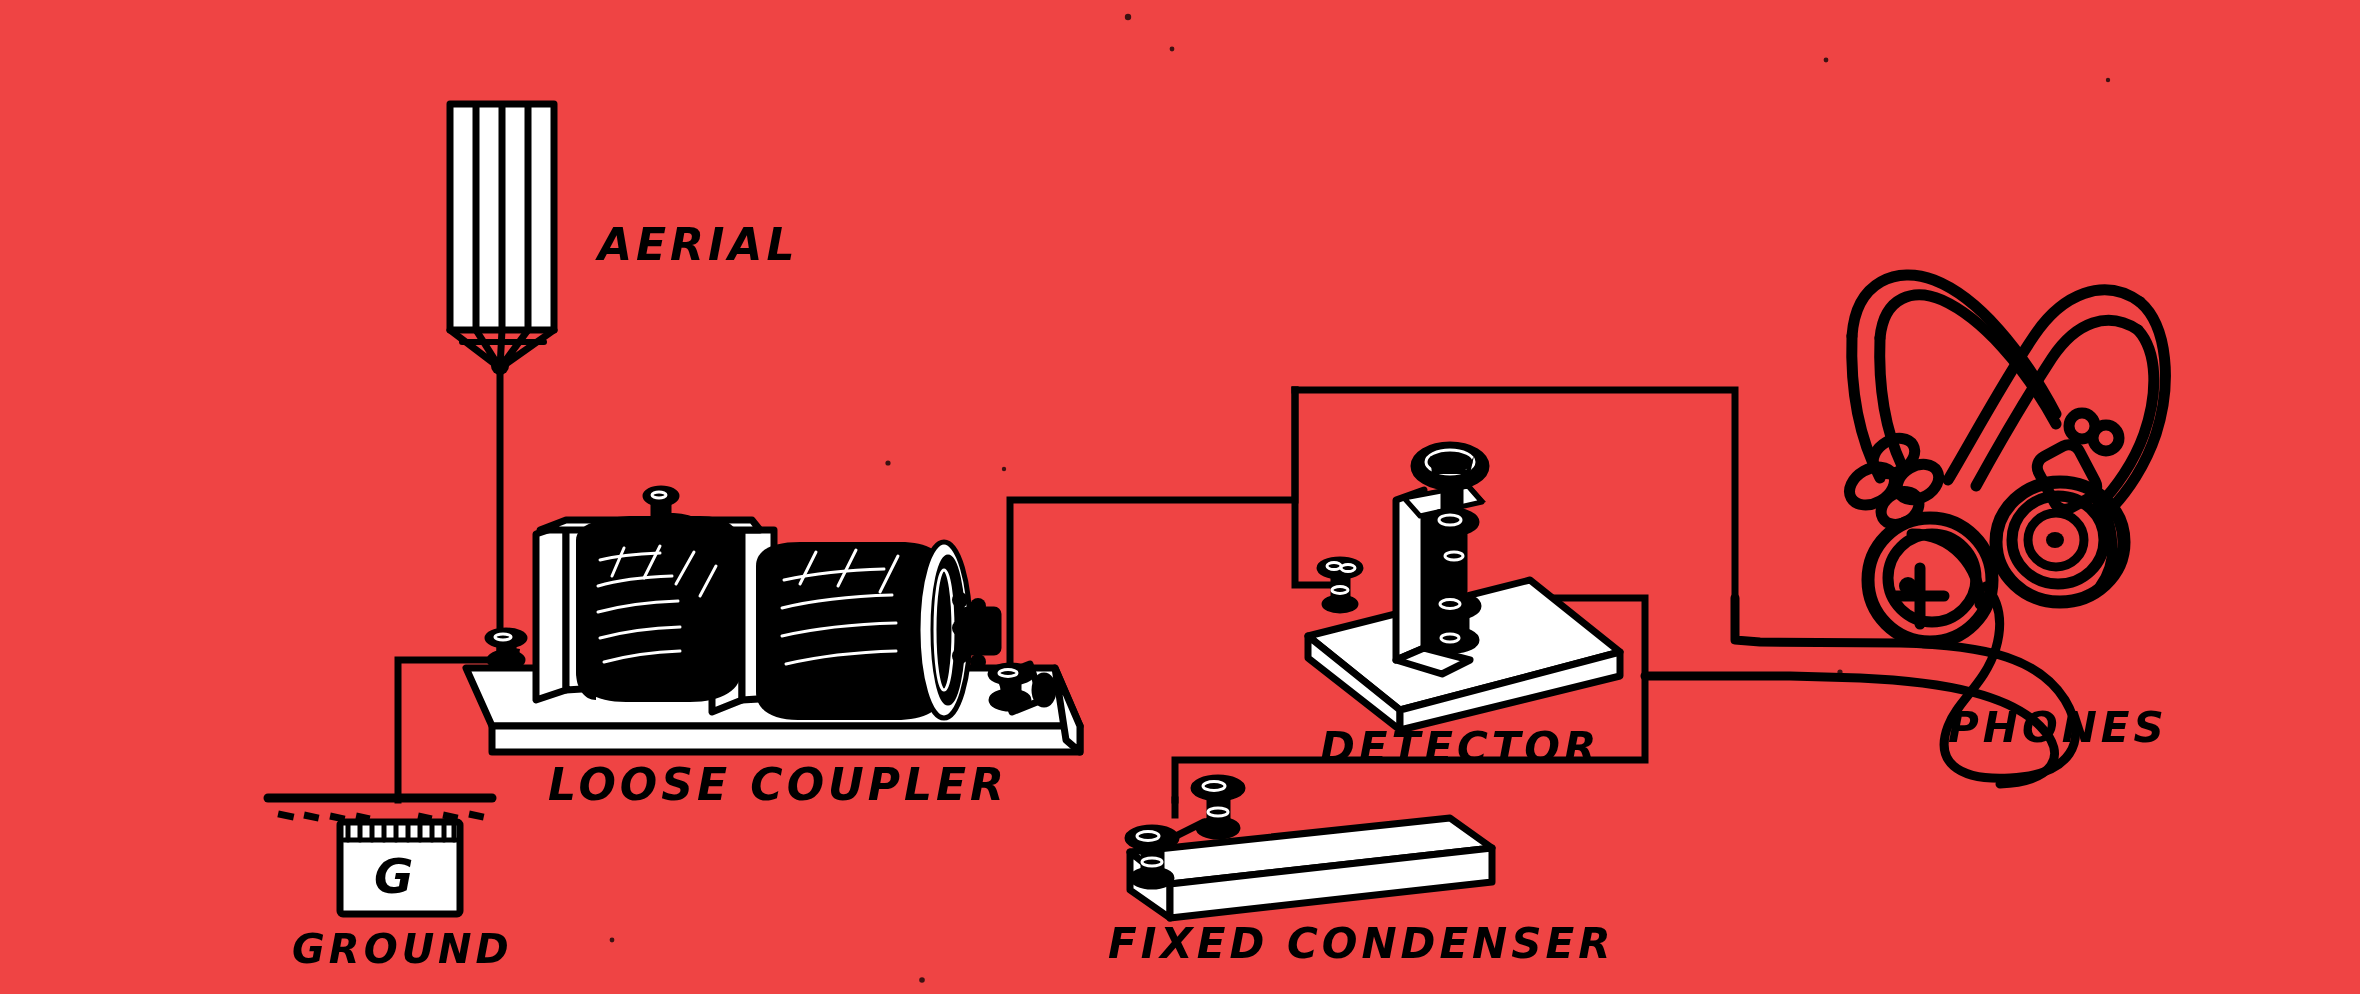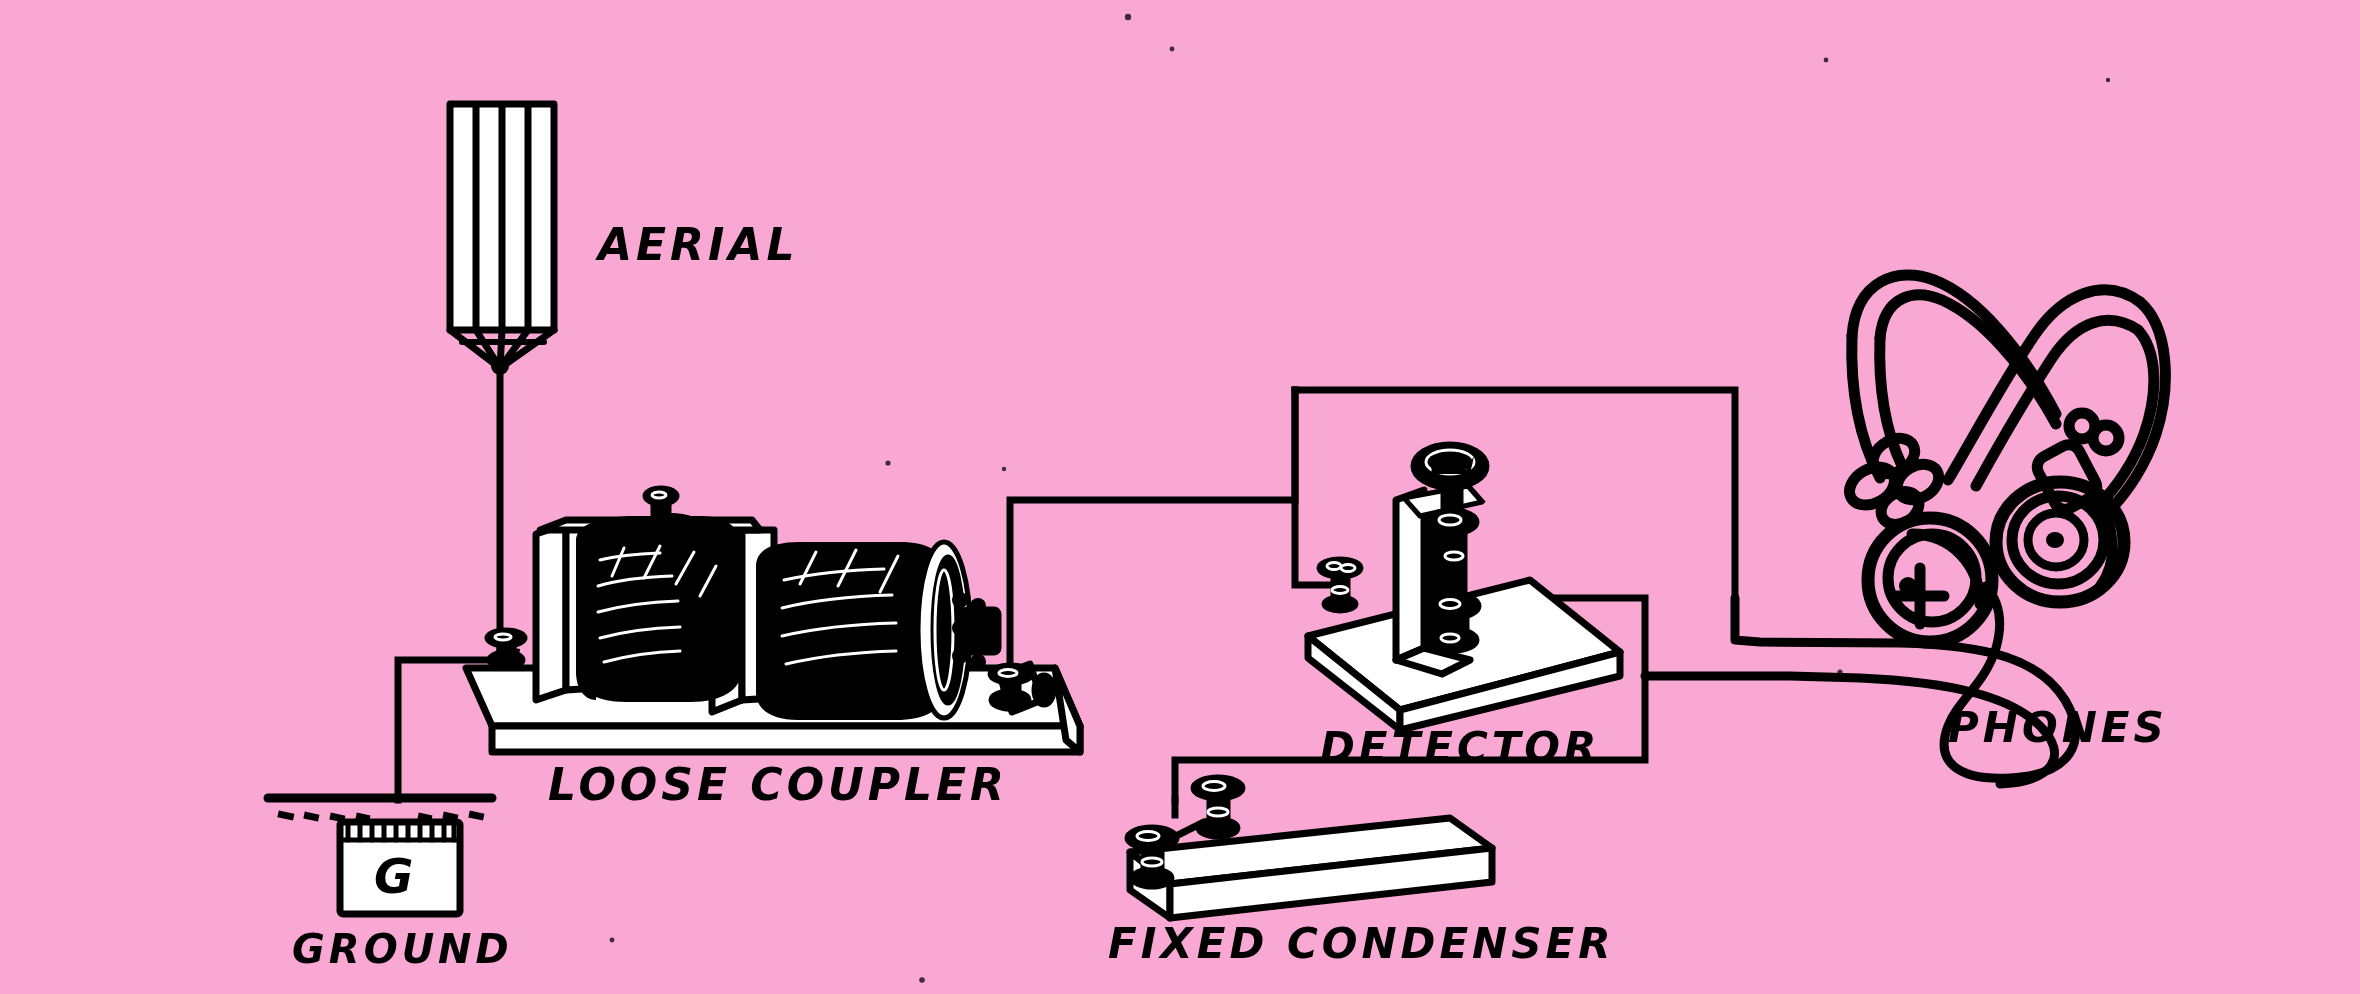--- a/index.html
+++ b/index.html
@@ -1,21 +1,21 @@
 <!DOCTYPE html>
 <html><head>
 <meta charset="utf-8">
 <title>Crystal Receiving Set Diagram</title>
 <style>
   html,body{margin:0;padding:0;background:#ffffff;}
   body{
     width:2360px;height:994px;overflow:hidden;
     font-family:"DejaVu Sans","Liberation Sans",sans-serif;
   }
-  #diagram-root{position:relative;width:2360px;height:994px;background:#f9a8d4;}
+  #diagram-root{position:relative;width:2360px;height:994px;background:#ef4444;}
   svg#scene{display:block;width:2360px;height:994px;}
   .ink{fill:none;stroke:#000000;stroke-linecap:round;stroke-linejoin:round;}
   .wire{fill:none;stroke:#000000;stroke-width:7;stroke-linecap:square;stroke-linejoin:miter;}
   .cord{fill:none;stroke:#000000;stroke-width:9;stroke-linecap:round;stroke-linejoin:round;}
   .outline{fill:#ffffff;stroke:#000000;stroke-width:7;stroke-linejoin:round;stroke-linecap:round;}
   .outline-thin{fill:#ffffff;stroke:#000000;stroke-width:5;stroke-linejoin:round;stroke-linecap:round;}
   .solid{fill:#000000;stroke:#000000;stroke-width:3;stroke-linejoin:round;}
   .solid-nostroke{fill:#000000;stroke:none;}
   .hair{fill:none;stroke:#ffffff;stroke-width:3;stroke-linecap:round;}
   .hair2{fill:none;stroke:#000000;stroke-width:4;stroke-linecap:round;}

